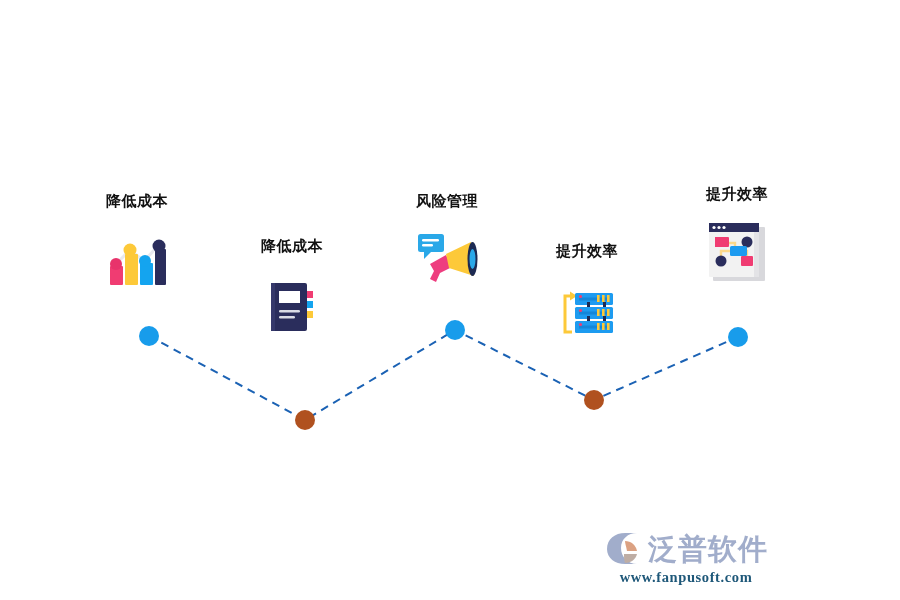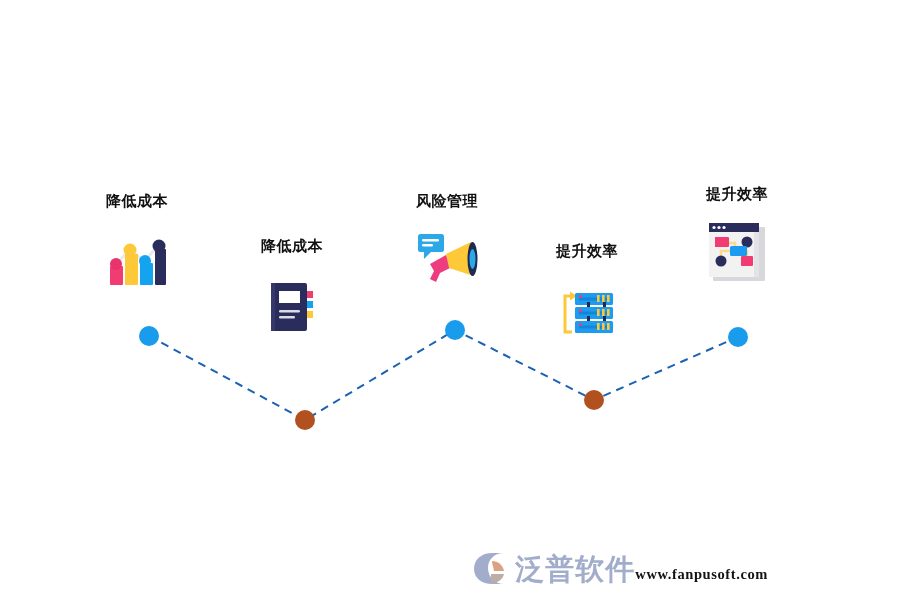--- a/index.html
+++ b/index.html
@@ -55,43 +55,43 @@
     justify-content: center;
     align-items: flex-end;
     height: 60px;
   }
   
   #watermark {
     position: absolute;
     right: 12px;
     bottom: 14px;
     display: flex;
-    flex-direction: row;
+    flex-direction: column;
     align-items: center;
     opacity: 0.92;
   }
   .wm-top {
     display: flex;
     align-items: center;
     gap: 6px;
   }
   .wm-text {
     font-size: 29px;
     font-weight: bold;
     color: #9aa7c7;
     letter-spacing: 1px;
     line-height: 1;
     font-family: "Liberation Serif", "DejaVu Serif", serif;
   }
   .wm-url {
     font-size: 14.5px;
     font-weight: bold;
-    color: #000000;
+    color: #0c4a6e;
     letter-spacing: 0.6px;
-    margin-top: 11px;
+    margin-top: 3px;
     font-family: "Liberation Serif", "DejaVu Serif", serif;
   }
 </style>
 </head>
 <body>
 
 <div id="stage">
 
   <svg id="connectors" viewBox="0 0 900 600" xmlns="http://www.w3.org/2000/svg">
     <polyline points="149,336 305,420 455,330 594,400 738,337" fill="none" stroke="#1b62b4" stroke-width="2" stroke-dasharray="8 6" stroke-linecap="butt"></polyline>

